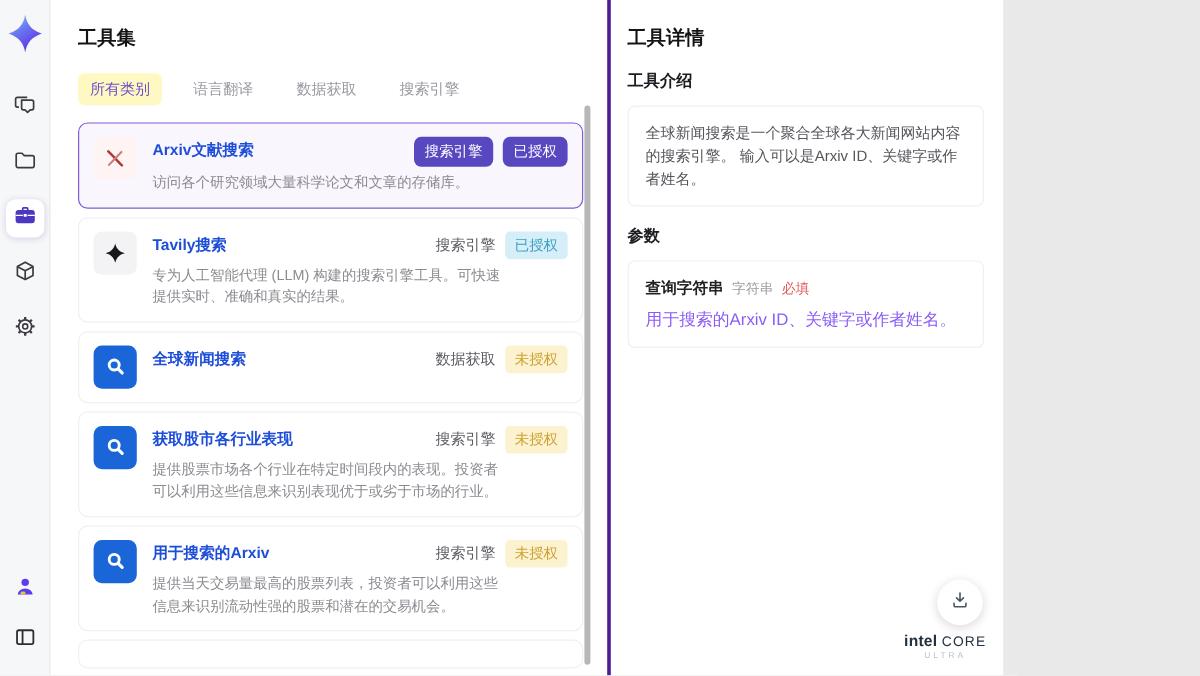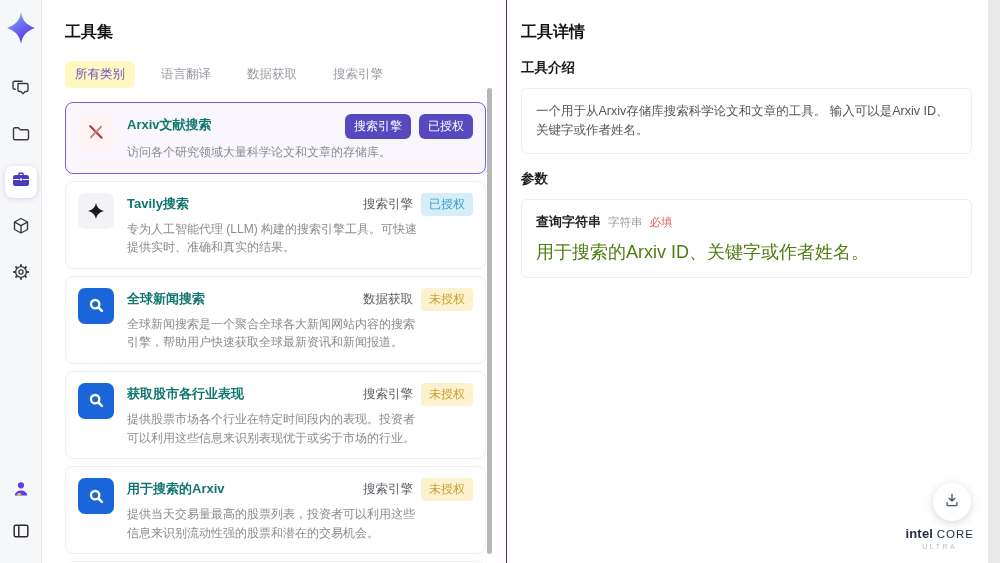--- a/index.html
+++ b/index.html
@@ -1,18 +1,18 @@
 <!DOCTYPE html>
 <html><head>
 <meta charset="utf-8">
 <style>
   * { box-sizing: border-box; }
   html,body { margin:0; padding:0; background:#e9e9e9; }
   body { font-family:"Liberation Sans","DejaVu Sans",sans-serif; }
-  .app { position:relative; width:988px; height:563px; background:#fff; overflow:hidden; display:flex; }
+  .app { position:relative; width:836px; height:563px; background:#fff; overflow:hidden; display:flex; }
 
   
   .rail { width:42px; height:100%; background:#f6f7f8; border-right:1px solid #ececee;
           display:flex; flex-direction:column; align-items:center; padding:12px 0 14px; flex-shrink:0; }
   .logo { width:30px; height:32px; margin-bottom:30px; }
   .rail-nav { display:flex; flex-direction:column; gap:14px; align-items:center; }
   .rail-item { width:32px; height:32px; border-radius:8px; display:flex; align-items:center; justify-content:center; cursor:pointer; }
   .rail-item.active { background:#fff; box-shadow:0 1px 5px rgba(60,40,160,.18); }
   .rail-spacer { flex:1; }
   .rail-bottom { display:flex; flex-direction:column; gap:10px; align-items:center; }
@@ -27,42 +27,42 @@
   .tool-list { width:421px; }
   .tool-card { display:flex; gap:13px; padding:11px 12px; background:#fff; border:1px solid #f0f0f2;
                border-radius:8px; margin-bottom:7px; cursor:pointer; }
   .tool-card.selected { border:1.5px solid #7c5cd9; background:#faf6fe; }
   .tool-icon { width:36px; height:36px; border-radius:7px; flex-shrink:0; display:flex; align-items:center; justify-content:center; }
   .ic-arxiv { background:#fdf4f3; }
   .ic-tavily { background:#f3f3f5; }
   .ic-blue { background:#1a66d9; }
   .tool-body { flex:1; min-width:0; }
   .tool-row1 { display:flex; justify-content:space-between; align-items:flex-start; }
-  .tool-name { font-size:13px; font-weight:bold; color:#0f766e; padding-top:2px; }
+  .tool-name { font-size:13px; font-weight:bold; color:#1d4ed8; padding-top:2px; }
   .tool-desc { font-size:12px; color:#8b8b92; line-height:1.55; margin-top:4px; max-width:296px; }
   .badges { display:flex; gap:8px; align-items:center; flex-shrink:0; }
   .b-solid { background:#5748c0; color:#fff; font-size:12px; padding:4px 9px; border-radius:6px; white-space:nowrap; }
   .b-cat { color:#5c5c63; font-size:12.5px; padding:3px 0; white-space:nowrap; }
   .b-status { font-size:12px; padding:3px 8px; border-radius:4px; white-space:nowrap; }
   .b-auth { background:#d6eef7; color:#3b9fc4; }
   .b-unauth { background:#fcf2d0; color:#cda02f;font-family:Liberation Mono, monospace; }
 
   .scrollbar { position:absolute; right:14px; top:88px; width:5px; height:466px; background:#b7b7ba; border-radius:3px; }
 
   
-  .detail-panel { flex:1; height:100%; border-left:1px solid #4c1d95; padding:14px 16px 0 14px; position:relative; }
+  .detail-panel { flex:1; height:100%; border-left:3px solid #4c1d95; padding:14px 16px 0 14px; position:relative; }
   .detail-title { font-size:16px; font-weight:bold; color:#141414; margin:8px 0 16px; }
   .section-h { font-size:13.5px; font-weight:bold; color:#1c1c22; margin:16px 0 11px; }
   .detail-card { border:1px solid #efeff1; border-radius:6px; padding:13px 14px; background:#fff; }
   .intro-text { font-size:12.5px; color:#55555c; line-height:1.5; }
   .param-line { display:flex; align-items:baseline; gap:7px; }
   .param-name { font-size:13px; font-weight:bold; color:#222; }
   .param-type { font-size:11.5px; color:#9a9aa0; }
   .param-req { font-size:11.5px; color:#e25d5d; }
-  .param-desc { font-size:18px; color:#4d7c0f; margin-top:9px; }
+  .param-desc { font-size:14px; color:#8b5cf6; margin-top:9px; }
 
   .fab { position:absolute; right:17px; bottom:42px; width:38px; height:38px; border-radius:50%;
          background:#fff; box-shadow:0 2px 9px rgba(0,0,0,.16); display:flex; align-items:center; justify-content:center; cursor:pointer; }
   .intel-badge { position:absolute; right:14px; bottom:12px; text-align:center; line-height:1.1;margin-left:48px; }
   .intel-line { font-size:13px; color:#25313f; }
   .intel-name { font-weight:bold; letter-spacing:.2px; }
   .intel-core { font-weight:400; letter-spacing:1px; font-size:11.5px; }
   .intel-sub { font-size:7px; color:#b9c0c9; letter-spacing:2.5px; margin-top:2px; }
 </style>
 </head>
@@ -207,21 +207,20 @@
           </svg>
         </span>
         <div class="tool-body">
           <div class="tool-row1">
             <span class="tool-name">全球新闻搜索</span>
             <span class="badges">
               <span class="b-cat">数据获取</span>
               <span class="b-status b-unauth">未授权</span>
             </span>
           </div>
-          <div class="tool-desc">全球新闻搜索是一个聚合全球各大新闻网站内容的搜索引擎，帮助用户快速获取全球最新资讯和新闻报道。</div>
         </div>
       </div>
 
       <div class="tool-card">
         <span class="tool-icon ic-blue">
           <svg width="19" height="19" viewBox="0 0 20 20" fill="none">
             <circle cx="8.6" cy="8.6" r="4.4" stroke="#fff" stroke-width="2.5"></circle>
             <path d="M12.2 12.2 L15.6 15.6" stroke="#fff" stroke-width="2.8" stroke-linecap="round"></path>
           </svg>
         </span>
@@ -264,21 +263,21 @@
     </div>
 
     <div class="scrollbar"></div>
   </div>
 
   <div class="detail-panel">
     <div class="detail-title">工具详情</div>
 
     <div class="section-h">工具介绍</div>
     <div class="detail-card">
-      <div class="intro-text">一个用于从Arxiv存储库搜索科学论文和文章的工具。 输入可以是Arxiv ID、关键字或作者姓名。</div>
+      <div class="intro-text">全球新闻搜索是一个聚合全球各大新闻网站内容的搜索引擎。 输入可以是Arxiv ID、关键字或作者姓名。</div>
     </div>
 
     <div class="section-h">参数</div>
     <div class="detail-card">
       <div class="param-line">
         <span class="param-name">查询字符串</span>
         <span class="param-type">字符串</span>
         <span class="param-req">必填</span>
       </div>
       <div class="param-desc">用于搜索的Arxiv ID、关键字或作者姓名。</div>

